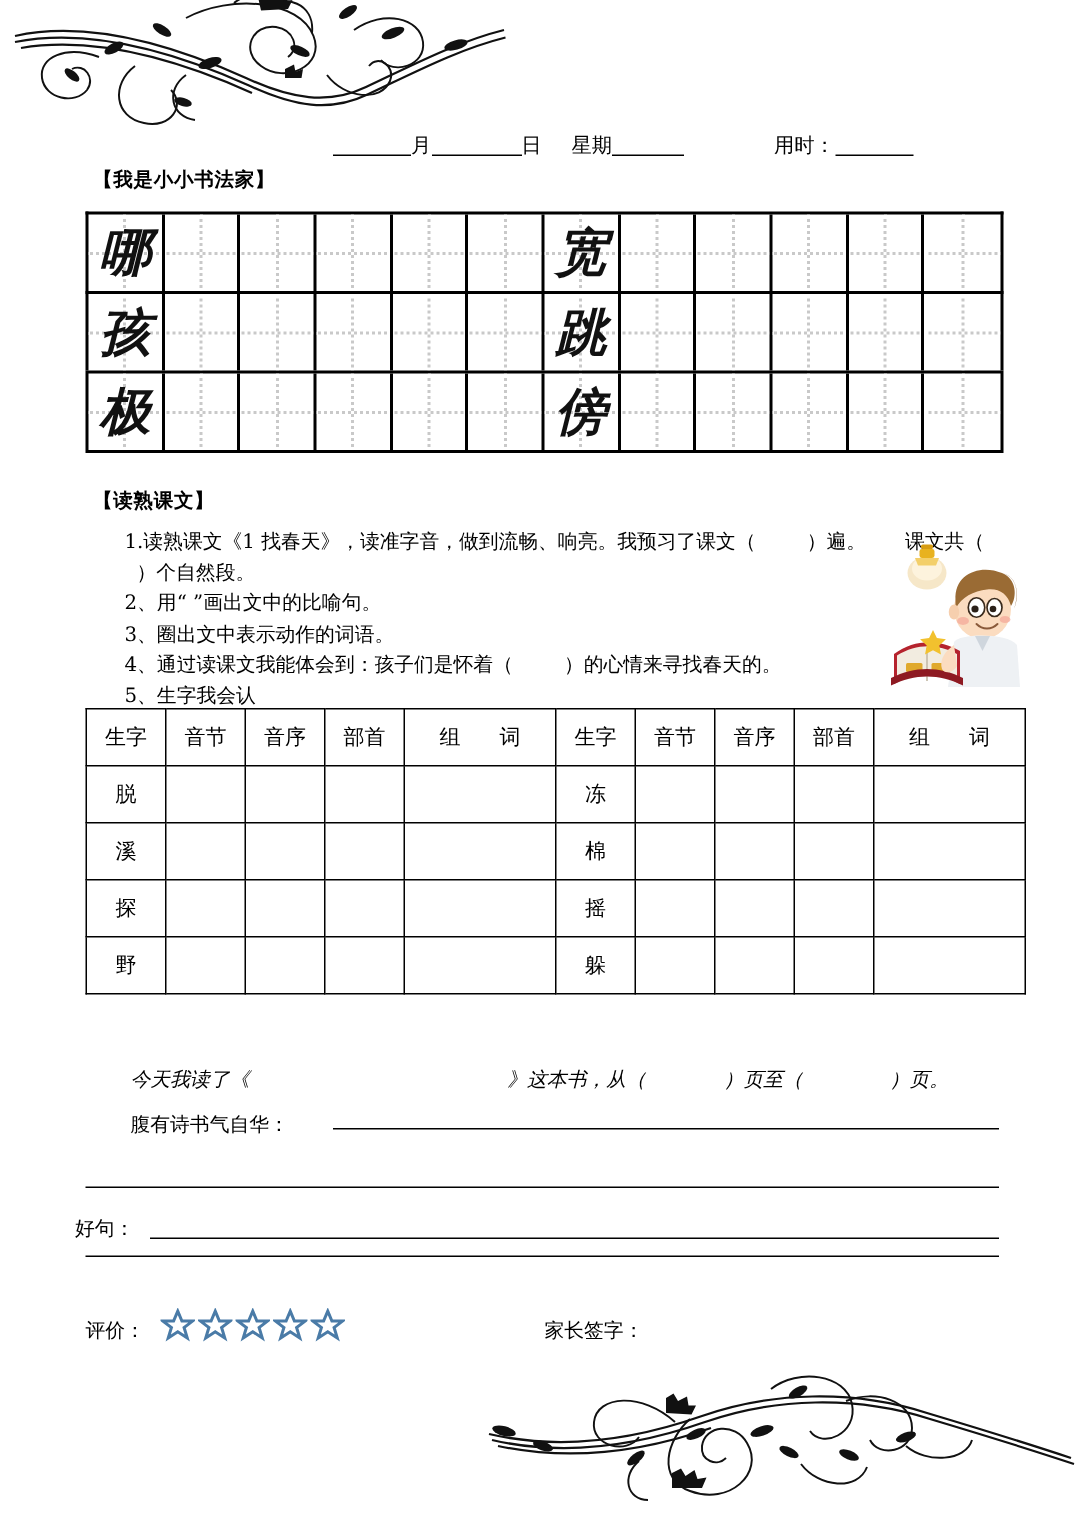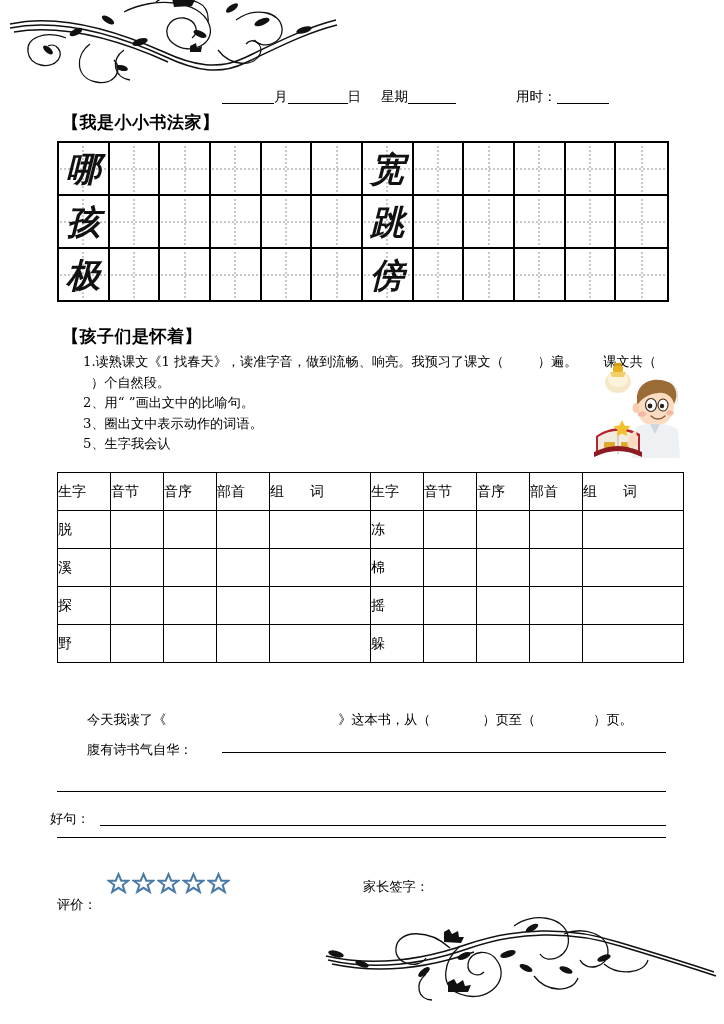--- a/index.html
+++ b/index.html
@@ -58,21 +58,21 @@
     vertical-align: -3px;
   }
   .ul-w1 { width: 52px; }
   .ul-w2 { width: 60px; }
   .ul-w3 { width: 48px; }
   .ul-w4 { width: 52px; }
 
   
   .sec-title {
     position: absolute;
-    font-size: 17px;
+    font-size: 13px;
     font-weight: bold;
     letter-spacing: .5px;
     white-space: nowrap;
     font-family: "DejaVu Serif", "Liberation Serif", serif;
   }
 
   
   .grid-wrap {
     position: absolute;
     left: 57px;
@@ -164,21 +164,21 @@
     position: absolute;
     left: 57px;
     top: 472px;
     border-collapse: collapse;
     font-family: "DejaVu Serif", "Liberation Serif", serif;
     font-size: 14px;
   }
   .word-table td, .word-table th {
     border: 1.6px solid #000;
     height: 37px;
-    text-align: left;
+    text-align: center;
     vertical-align: middle;
     font-weight: normal;
     padding: 0;
   }
   .col-zi  { width: 52px; }
   .col-jie { width: 52px; }
   .col-xu  { width: 52px; }
   .col-shou{ width: 52px; }
   .col-ci  { width: 100px; }
   .hdr-ci {
@@ -194,20 +194,21 @@
     top: 700px;
     width: 620px;
     font-size: 13.2px;
     font-family: "DejaVu Serif", "Liberation Serif", serif;
   }
   .reading .line1 {
     position: absolute;
     left: 30px;
     top: 11px;
     white-space: nowrap;
+    font-style: italic;
   }
   .reading .line2 {
     position: absolute;
     left: 30px;
     top: 41px;
     white-space: nowrap;
   }
   .gapA { display: inline-block; width: 172px; }
   .gapB { display: inline-block; width: 52px; }
   .gapC { display: inline-block; width: 58px; }
@@ -237,21 +238,21 @@
     left: 57px;
     top: 872px;
     width: 620px;
     height: 32px;
     font-size: 13.2px;
     font-family: "DejaVu Serif", "Liberation Serif", serif;
   }
   .footer .eval-label {
     position: absolute;
     left: 0;
-    top: 24px;
+    top: 6px;
     white-space: nowrap;
   }
   .stars {
     position: absolute;
     left: 50px;
     top: 0;
     display: flex;
     gap: 2px;
   }
   .footer .sign-label {
@@ -355,26 +356,27 @@
           <span class="glyph">傍</span>
         </div>
         <div class="cell"></div>
         <div class="cell"></div>
         <div class="cell"></div>
         <div class="cell"></div>
         <div class="cell"></div>
       </div>
     </div>
 
-  <div class="sec-title" style="left:62px; top:325px;">【孩子们是怀着】</div>
+  <div class="sec-title" style="left:62px; top:325px;">【读熟课文】</div>
 
   <div class="preview">
     <p class="indent"><span>1.读熟课文《1 找春天》，读准字音，做到流畅、响亮。我预习了课文（</span><span class="blank-paren"></span><span>）遍。</span><span style="display:inline-block;width:26px;"></span><span>课文共（</span><span class="blank-paren"></span><span>）个自然段。</span></p>
     <p class="item">2、用“      ”画出文中的比喻句。</p>
     <p class="item">3、圈出文中表示动作的词语。</p>
+    <p class="item"><span>4、通过读课文我能体会到：孩子们是怀着（</span><span class="blank-paren"></span><span>）的心情来寻找春天的。</span></p>
     <p class="item">5、生字我会认</p>
   </div>
 
   <svg class="illustration" viewBox="0 0 96 100" xmlns="http://www.w3.org/2000/svg">
 
     <g>
       <ellipse cx="26" cy="24" rx="13" ry="11" fill="#f6e7c8"></ellipse>
       <ellipse cx="26" cy="21" rx="10" ry="8" fill="#fdf3dd"></ellipse>
       <rect x="21" y="8" width="10" height="6" rx="1.6" fill="#e8b21f"></rect>
       <rect x="22" y="5" width="8" height="3" rx="1.2" fill="#d79c12"></rect>

